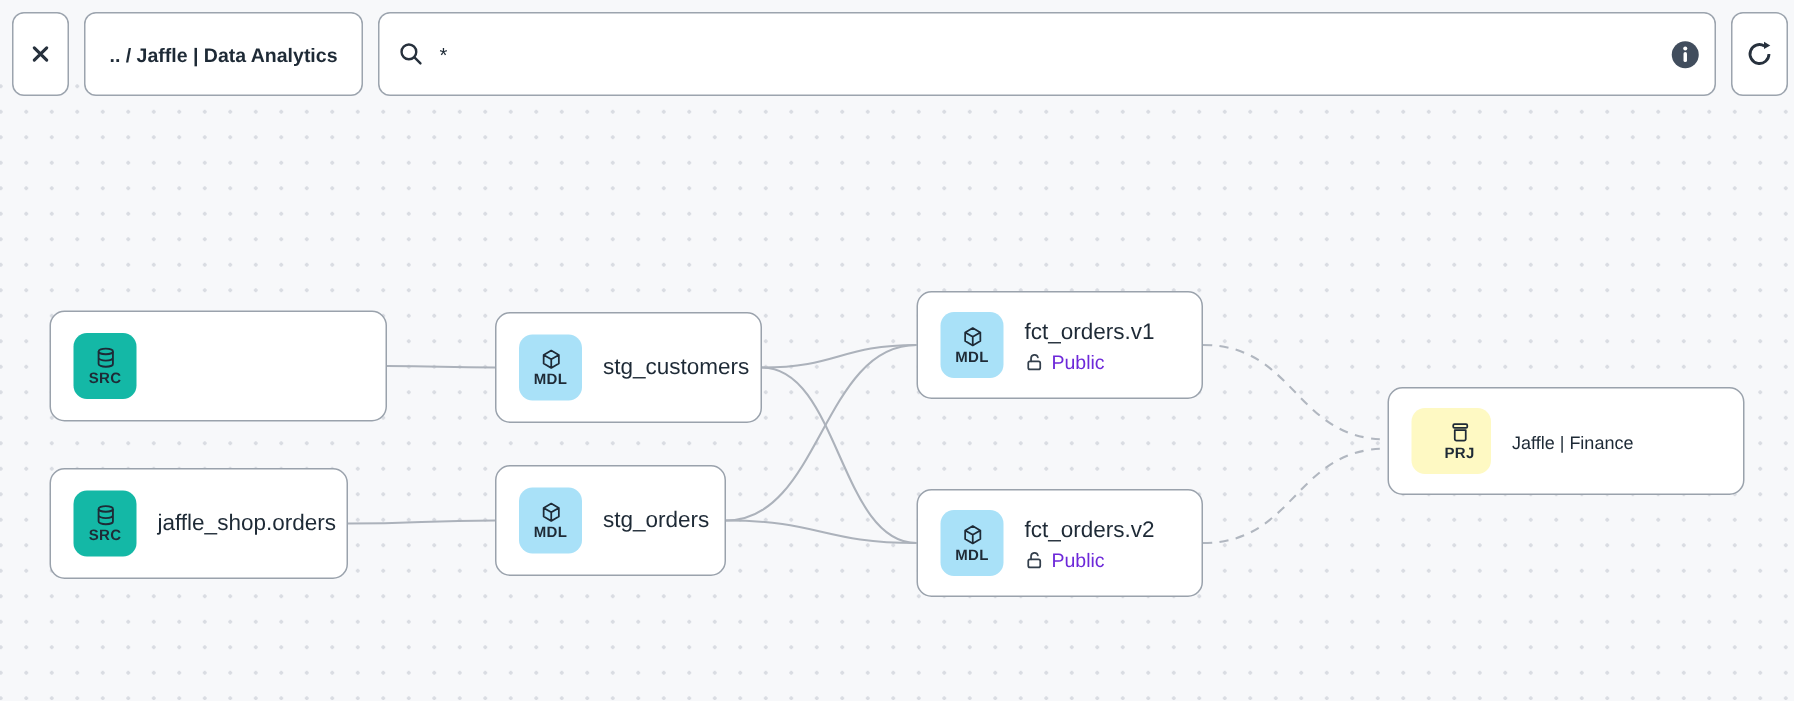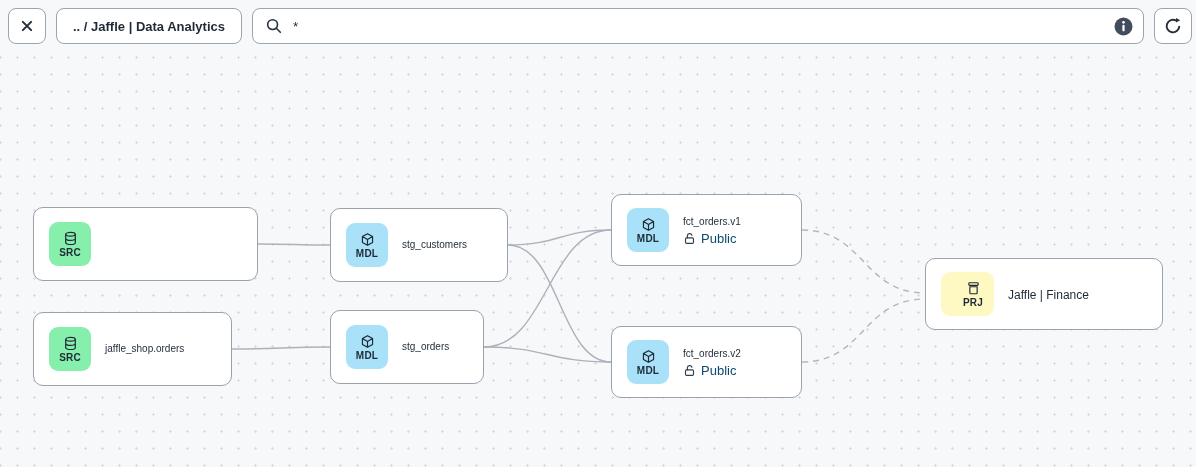--- a/index.html
+++ b/index.html
@@ -10,38 +10,38 @@
   .canvas{position:absolute;left:0;right:0;top:56px;bottom:0;
     background-image:radial-gradient(circle,#d9dce2 1.1px,transparent 1.4px);
     background-size:17px 17px;background-position:9px 10px;}
 
   
   .edges{position:absolute;left:0;top:0;pointer-events:none;}
   .edge{fill:none;stroke:#acb2bb;stroke-width:1.4px;}
   .edge.dashed{stroke:#b1b7c0;stroke-dasharray:6 5;}
 
   
-  .toolbar{position:absolute;left:8px;right:4px;top:8px;height:36px;display:flex;gap:10px;align-items:stretch;z-index:5;}
+  .toolbar{position:absolute;left:8px;right:4px;top:8px;height:56px;display:flex;gap:10px;align-items:stretch;z-index:5;}
   .tbtn{background:#fff;border:1.2px solid #9ca4ae;border-radius:8px;display:flex;align-items:center;justify-content:center;cursor:pointer;box-sizing:border-box;padding:0;}
   .btn-sq{width:38px;flex:0 0 38px;}
   .crumb{padding:0 16px;font-size:13px;font-weight:700;color:#1e2a36;white-space:nowrap;}
   .searchbar{flex:1;background:#fff;border:1.2px solid #9ca4ae;border-radius:8px;display:flex;align-items:center;padding:0 10px 0 12px;box-sizing:border-box;gap:9px;margin-right:0;}
   .searchbar input{flex:1;border:none;outline:none;font-size:13.5px;color:#1e2a36;background:transparent;font-family:"Liberation Sans",sans-serif;padding:0;}
   .info-btn{border:none;background:transparent;display:flex;align-items:center;justify-content:center;cursor:pointer;padding:0;}
 
   
   .node{position:absolute;background:#fff;border:1.5px solid #9aa2ac;border-radius:10px;display:flex;align-items:center;padding-left:15px;gap:14px;box-sizing:border-box;z-index:2;cursor:pointer;}
   .badge{width:42px;height:44px;border-radius:9px;display:flex;flex-direction:column;align-items:center;justify-content:center;color:#1e2a36;flex:0 0 auto;}
   .badge svg{display:block;}
   .badge-label{font-size:10px;font-weight:700;line-height:1;margin-top:2px;letter-spacing:.2px;}
-  .badge.src{background:#86efac;}
+  .badge.src{background:#14b8a6;}
   .badge.mdl{background:#a9e1f8;}
   .badge.prj{background:#fef9c3;padding-left:11px;}
-  .node-title{font-size:10px;color:#1e2a36;font-weight:500;white-space:nowrap;line-height:1.2;}
-  .node-vis{display:flex;align-items:center;gap:5px;font-size:13px;color:#0c4a6e;margin-top:4px;line-height:1;}
+  .node-title{font-size:15px;color:#1e2a36;font-weight:500;white-space:nowrap;line-height:1.2;}
+  .node-vis{display:flex;align-items:center;gap:5px;font-size:13px;color:#6d28d9;margin-top:4px;line-height:1;}
   .prj-caption{font-size:12.5px;font-weight:700;color:#1e2a36;white-space:nowrap;line-height:1.2;}
   .prj-title{font-size:12px;color:#1e2a36;margin-top:3px;white-space:nowrap;line-height:1.2;}
 </style>
 </head>
 <body>
 
 <div class="stage">
 
   <div class="canvas"></div>
 

